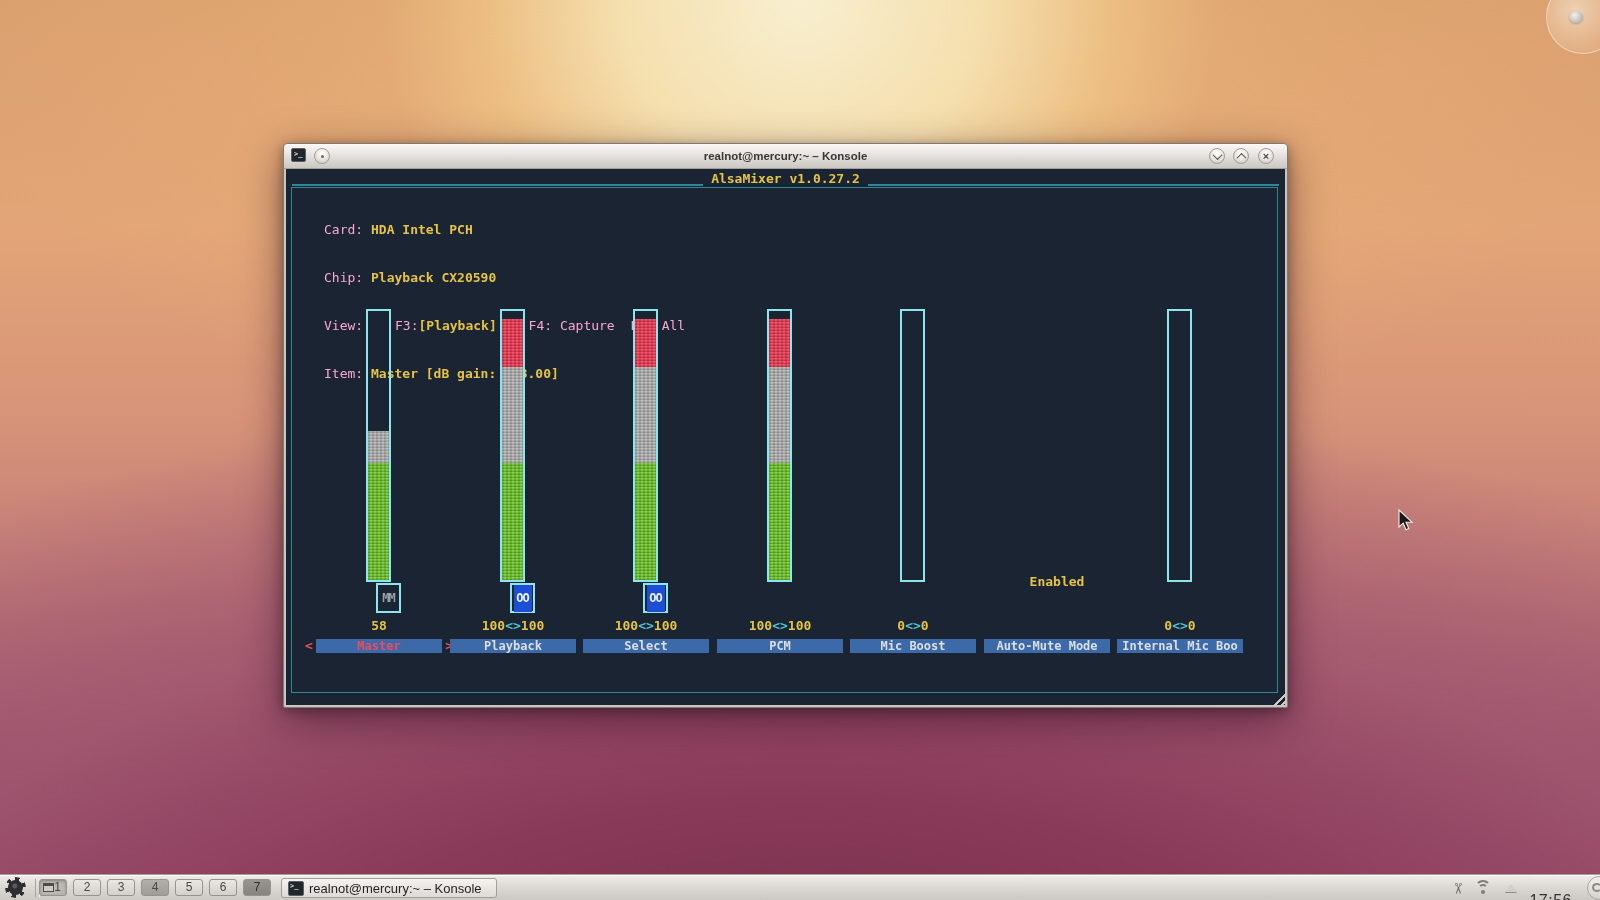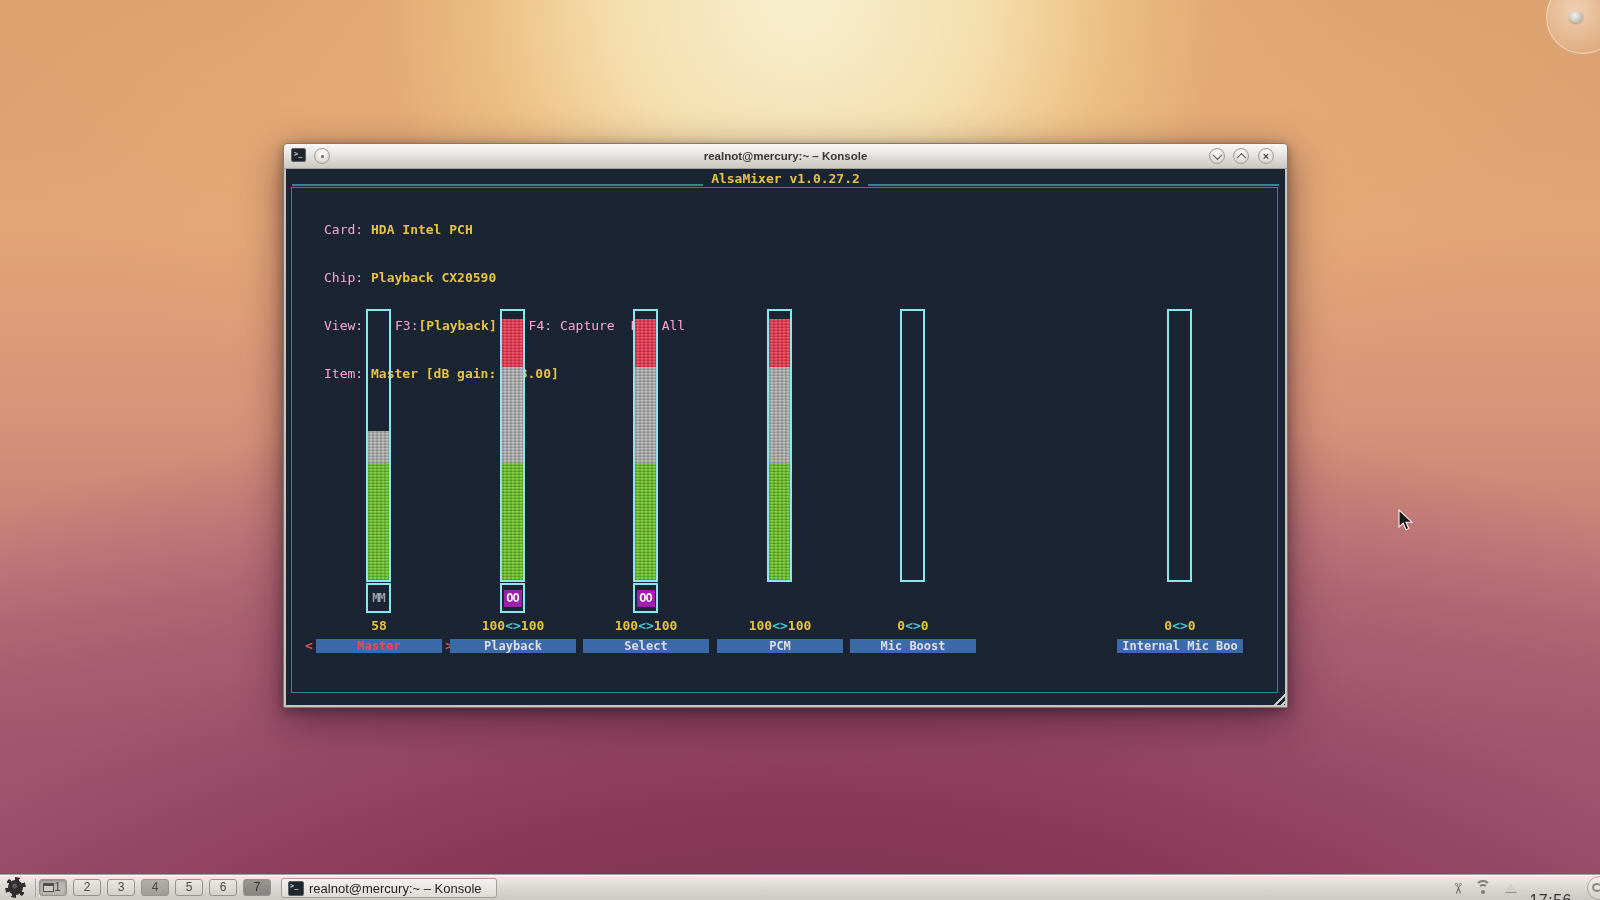--- a/index.html
+++ b/index.html
@@ -56,25 +56,25 @@
   .seg{width:21px;}
   .seg-red{background:
      repeating-linear-gradient(90deg, rgba(0,0,0,0.10) 0 2px, rgba(255,255,255,0.05) 2px 4px),
      repeating-linear-gradient(0deg, #cf3049 0 1px, #e54057 1px 2px, #ef4f63 2px 3px);}
   .seg-gray{background:
      repeating-linear-gradient(90deg, rgba(0,0,0,0.10) 0 2px, rgba(255,255,255,0.06) 2px 4px),
      repeating-linear-gradient(0deg, #9b9b9b 0 1px, #acacac 1px 2px, #bcbcbc 2px 3px);}
   .seg-green{background:
      repeating-linear-gradient(90deg, rgba(0,0,0,0.10) 0 2px, rgba(255,255,255,0.05) 2px 4px),
      repeating-linear-gradient(0deg, #5da525 0 1px, #70c233 1px 2px, #80d03e 2px 3px);}
-  .mutebox{position:absolute;left:54px;top:274px;width:25px;height:30px;border:2px solid #8ce6ee;box-sizing:border-box;
+  .mutebox{position:absolute;left:64px;top:274px;width:25px;height:30px;border:2px solid #8ce6ee;box-sizing:border-box;
     display:flex;align-items:center;justify-content:center;}
   .mute-txt{font:bold 12px "DejaVu Sans Mono",monospace;letter-spacing:-1px;}
   .mute-txt.muted{color:#99a0a8;}
-  .mute-txt.on{color:#eef2ea;background:#a21caf;width:18px;height:17px;display:flex;align-items:center;justify-content:center;}
+  .mute-txt.on{color:#eef2ea;background:#1d4ed8;width:18px;height:27px;display:flex;align-items:center;justify-content:center;}
   .val{position:absolute;left:0;top:309px;width:134px;text-align:center;font:bold 13px "DejaVu Sans Mono",monospace;white-space:pre;}
   .val .y{color:#e5c345;}
   .val .c{color:#4fc6d4;}
   .lbl{position:absolute;left:4px;top:330px;width:126px;height:14px;background:#3c69a8;color:#dbdfe3;
     font:bold 12px "DejaVu Sans Mono",monospace;line-height:14px;text-align:center;white-space:nowrap;overflow:hidden;}
   .lbl.sel{color:#ef4b5e;}
   .arrow{position:absolute;top:330px;font:bold 13px "DejaVu Sans Mono",monospace;color:#ef4b5e;line-height:14px;}
   .arrow-l{left:-7px;} .arrow-r{right:-7px;}
   .status-enabled{position:absolute;left:0;top:265px;width:134px;text-align:center;
     font:bold 13px "DejaVu Sans Mono",monospace;color:#e5c345;transform:translateX(10px);}
@@ -231,20 +231,24 @@
               <div class="fill">
                 <div class="seg seg-red" style="height: 0px;"></div>
                 <div class="seg seg-gray" style="height: 0px;"></div>
                 <div class="seg seg-green" style="height: 0px;"></div>
               </div>
             </div>
           <div class="val"><span class="y">0</span><span class="c">&lt;&gt;</span><span class="y">0</span></div>
           <div class="lbl">Mic Boost</div>
         </div>
 
+        <div class="chan" style="left:688px">
+          <div class="status-enabled">Enabled</div>
+          <div class="lbl">Auto-Mute Mode</div>
+        </div>
 
         <div class="chan" style="left:821px">
           <div class="barbox">
               <div class="fill">
                 <div class="seg seg-red" style="height: 0px;"></div>
                 <div class="seg seg-gray" style="height: 0px;"></div>
                 <div class="seg seg-green" style="height: 0px;"></div>
               </div>
             </div>
           <div class="val"><span class="y">0</span><span class="c">&lt;&gt;</span><span class="y">0</span></div>

